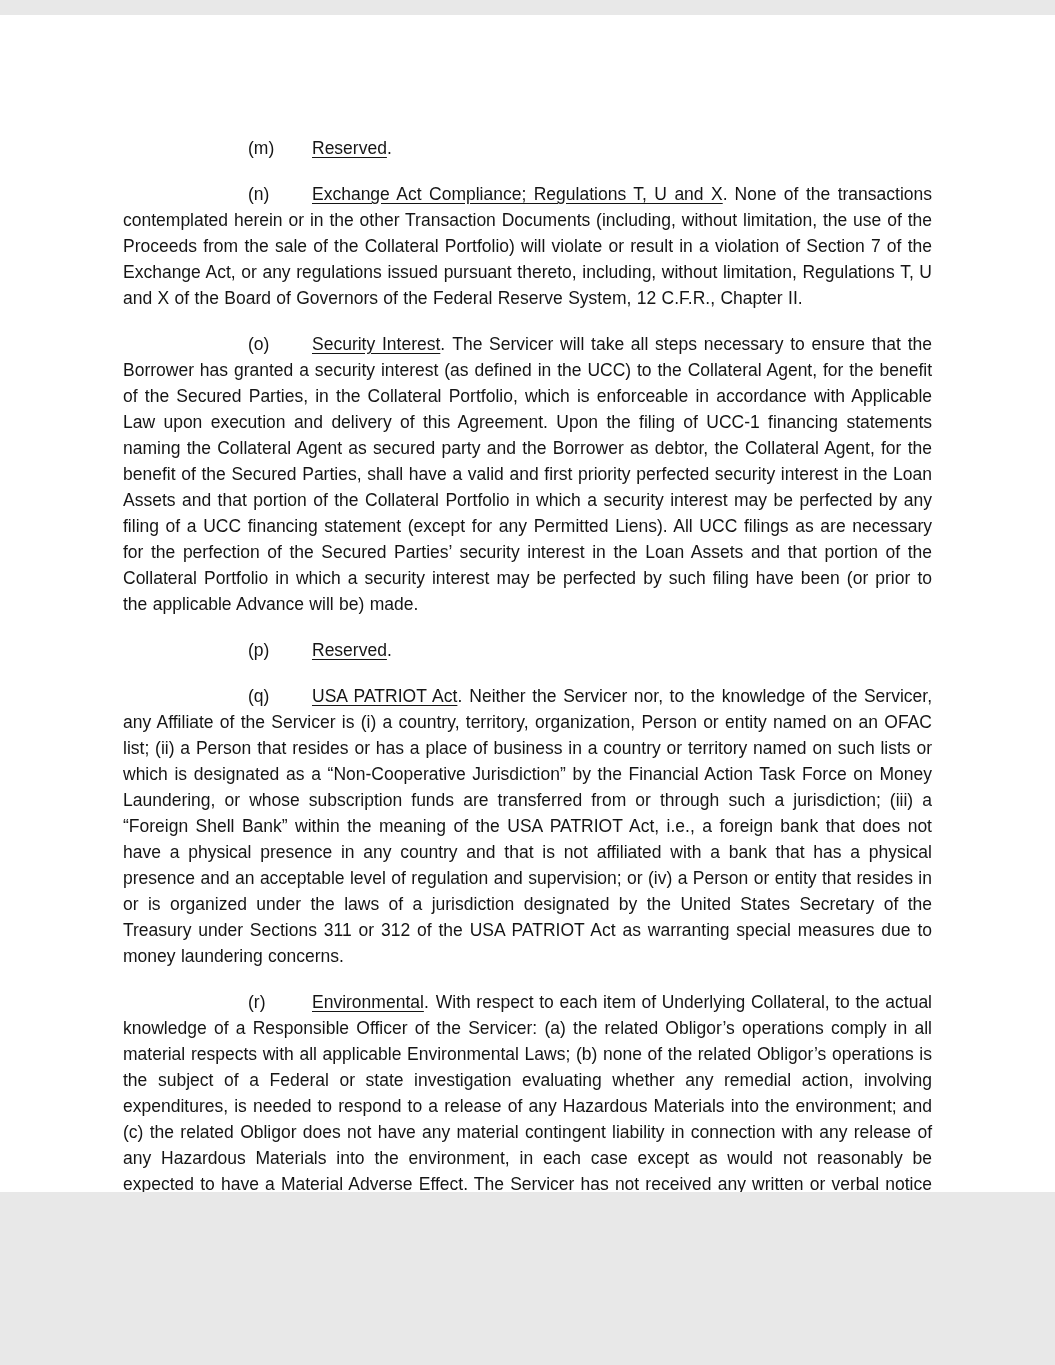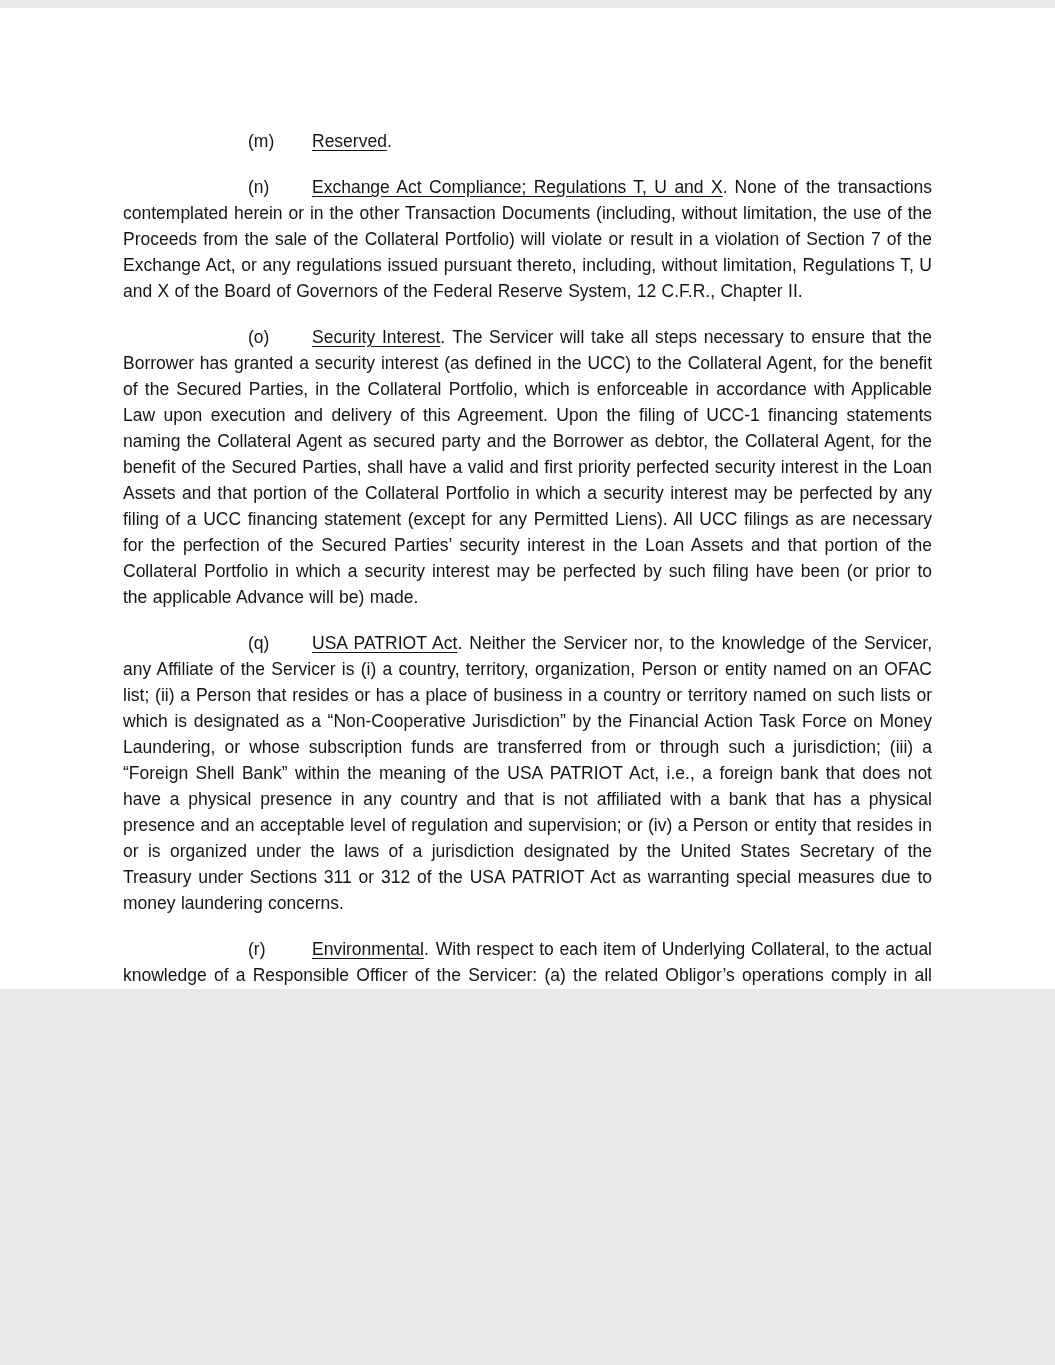--- a/index.html
+++ b/index.html
@@ -3,22 +3,22 @@
 <meta charset="utf-8">
 <style>
   html, body {
     margin: 0;
     padding: 0;
     background: #e8e8e8;
   }
   .page {
     position: relative;
     width: 1055px;
-    height: 981px;
-    margin: 8px auto;
+    height: 1177px;
+    margin: 15px auto;
     background: #ffffff;
     font-family: "Liberation Sans", sans-serif;
     color: #151515;
     overflow: hidden;
   }
   .content {
     position: absolute;
     left: 123px;
     top: 120px;
     width: 809px;
@@ -73,20 +73,21 @@
 
 <div class="page">
   <div class="content">
 
     <p class="para"><span class="tab-indent"></span><span class="label-box">(m)</span><span class="heading">Reserved</span><span>.</span><span class="sent-gap"></span><span></span></p>
 
     <p class="para"><span class="tab-indent"></span><span class="label-box">(n)</span><span class="heading">Exchange Act Compliance; Regulations T, U and X</span><span>.</span><span class="sent-gap"></span><span>None of the transactions contemplated herein or in the other Transaction Documents (including, without limitation, the use of the Proceeds from the sale of the Collateral Portfolio) will violate or result in a violation of Section 7 of the Exchange Act, or any regulations issued pursuant thereto, including, without limitation, Regulations T, U and X of the Board of Governors of the Federal Reserve System, 12 C.F.R., Chapter II.</span></p>
 
     <p class="para"><span class="tab-indent"></span><span class="label-box">(o)</span><span class="heading">Security Interest</span><span>.</span><span class="sent-gap"></span><span>The Servicer will take all steps necessary to ensure that the Borrower has granted a security interest (as defined in the UCC) to the Collateral Agent, for the benefit of the Secured Parties, in the Collateral Portfolio, which is enforceable in accordance with Applicable Law upon execution and delivery of this Agreement.  Upon the filing of UCC-1 financing statements naming the Collateral Agent as secured party and the Borrower as debtor, the Collateral Agent, for the benefit of the Secured Parties, shall have a valid and first priority perfected security interest in the Loan Assets and that portion of the Collateral Portfolio in which a security interest may be perfected by any filing of a UCC financing statement (except for any Permitted Liens).  All UCC filings as are necessary for the perfection of the Secured Parties’ security interest in the Loan Assets and that portion of the Collateral Portfolio in which a security interest may be perfected by such filing have been (or prior to the applicable Advance will be) made.</span></p>
 
+    <p class="para"><span class="tab-indent"></span><span class="label-box">(p)</span><span class="heading">Reserved</span><span>.</span><span class="sent-gap"></span><span></span></p>
 
     <p class="para"><span class="tab-indent"></span><span class="label-box">(q)</span><span class="heading">USA PATRIOT Act</span><span>.</span><span class="sent-gap"></span><span>Neither the Servicer nor, to the knowledge of the Servicer, any Affiliate of the Servicer is (i) a country, territory, organization, Person or entity named on an OFAC list; (ii) a Person that resides or has a place of business in a country or territory named on such lists or which is designated as a “Non-Cooperative Jurisdiction” by the Financial Action Task Force on Money Laundering, or whose subscription funds are transferred from or through such a jurisdiction; (iii) a “Foreign Shell Bank” within the meaning of the USA PATRIOT Act, i.e., a foreign bank that does not have a physical presence in any country and that is not affiliated with a bank that has a physical presence and an acceptable level of regulation and supervision; or (iv) a Person or entity that resides in or is organized under the laws of a jurisdiction designated by the United States Secretary of the Treasury under Sections 311 or 312 of the USA PATRIOT Act as warranting special measures due to money laundering concerns.</span></p>
 
     <p class="para"><span class="tab-indent"></span><span class="label-box">(r)</span><span class="heading">Environmental</span><span>.</span><span class="sent-gap"></span><span>With respect to each item of Underlying Collateral, to the actual knowledge of a Responsible Officer of the Servicer:  (a) the related Obligor’s operations comply in all material respects with all applicable Environmental Laws; (b) none of the related Obligor’s operations is the subject of a Federal or state investigation evaluating whether any remedial action, involving expenditures, is needed to respond to a release of any Hazardous Materials into the environment; and (c) the related Obligor does not have any material contingent liability in connection with any release of any Hazardous Materials into the environment, in each case except as would not reasonably be expected to have a Material Adverse Effect.  The Servicer has not received any written or verbal notice of, or inquiry from any Governmental Authority regarding, any violation, alleged violation, non-compliance, liability or potential liability regarding environmental matters or compliance with Environmental Laws with regard to any of the</span></p>
 
   </div>
 
   <div class="footer">
     <span class="doc-id">#75870257_v11</span>
     <span class="page-num">95</span>

